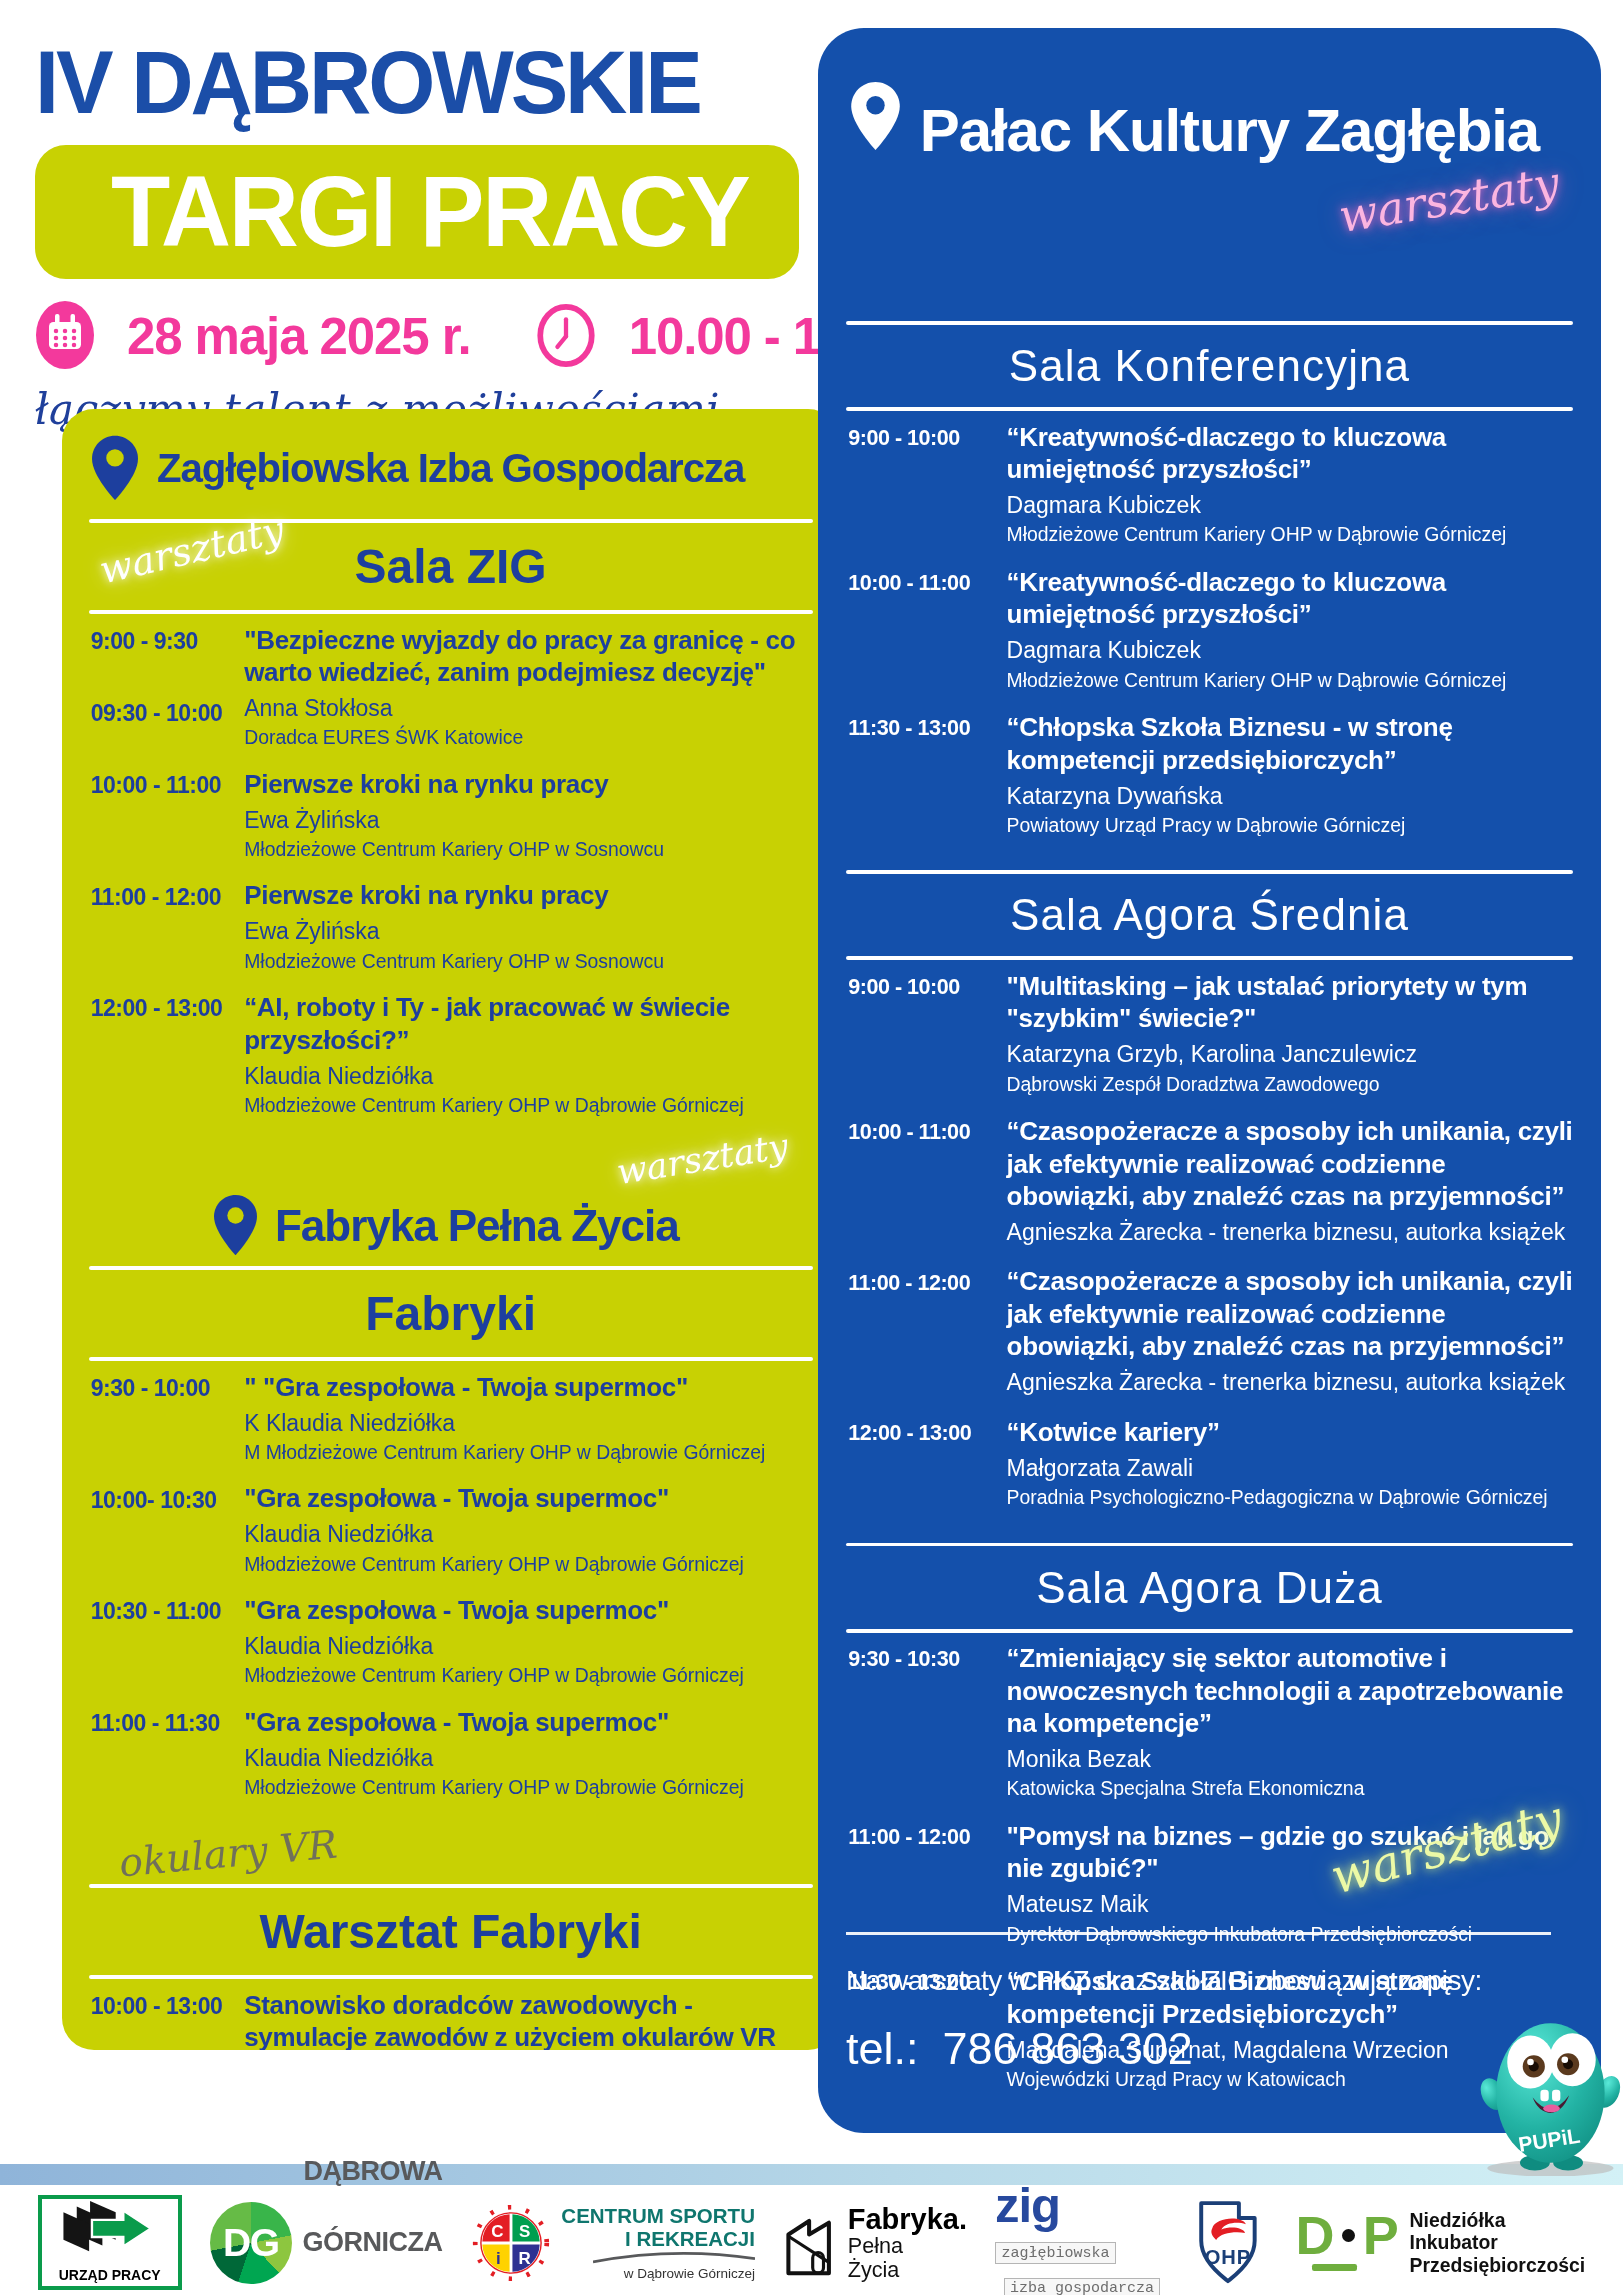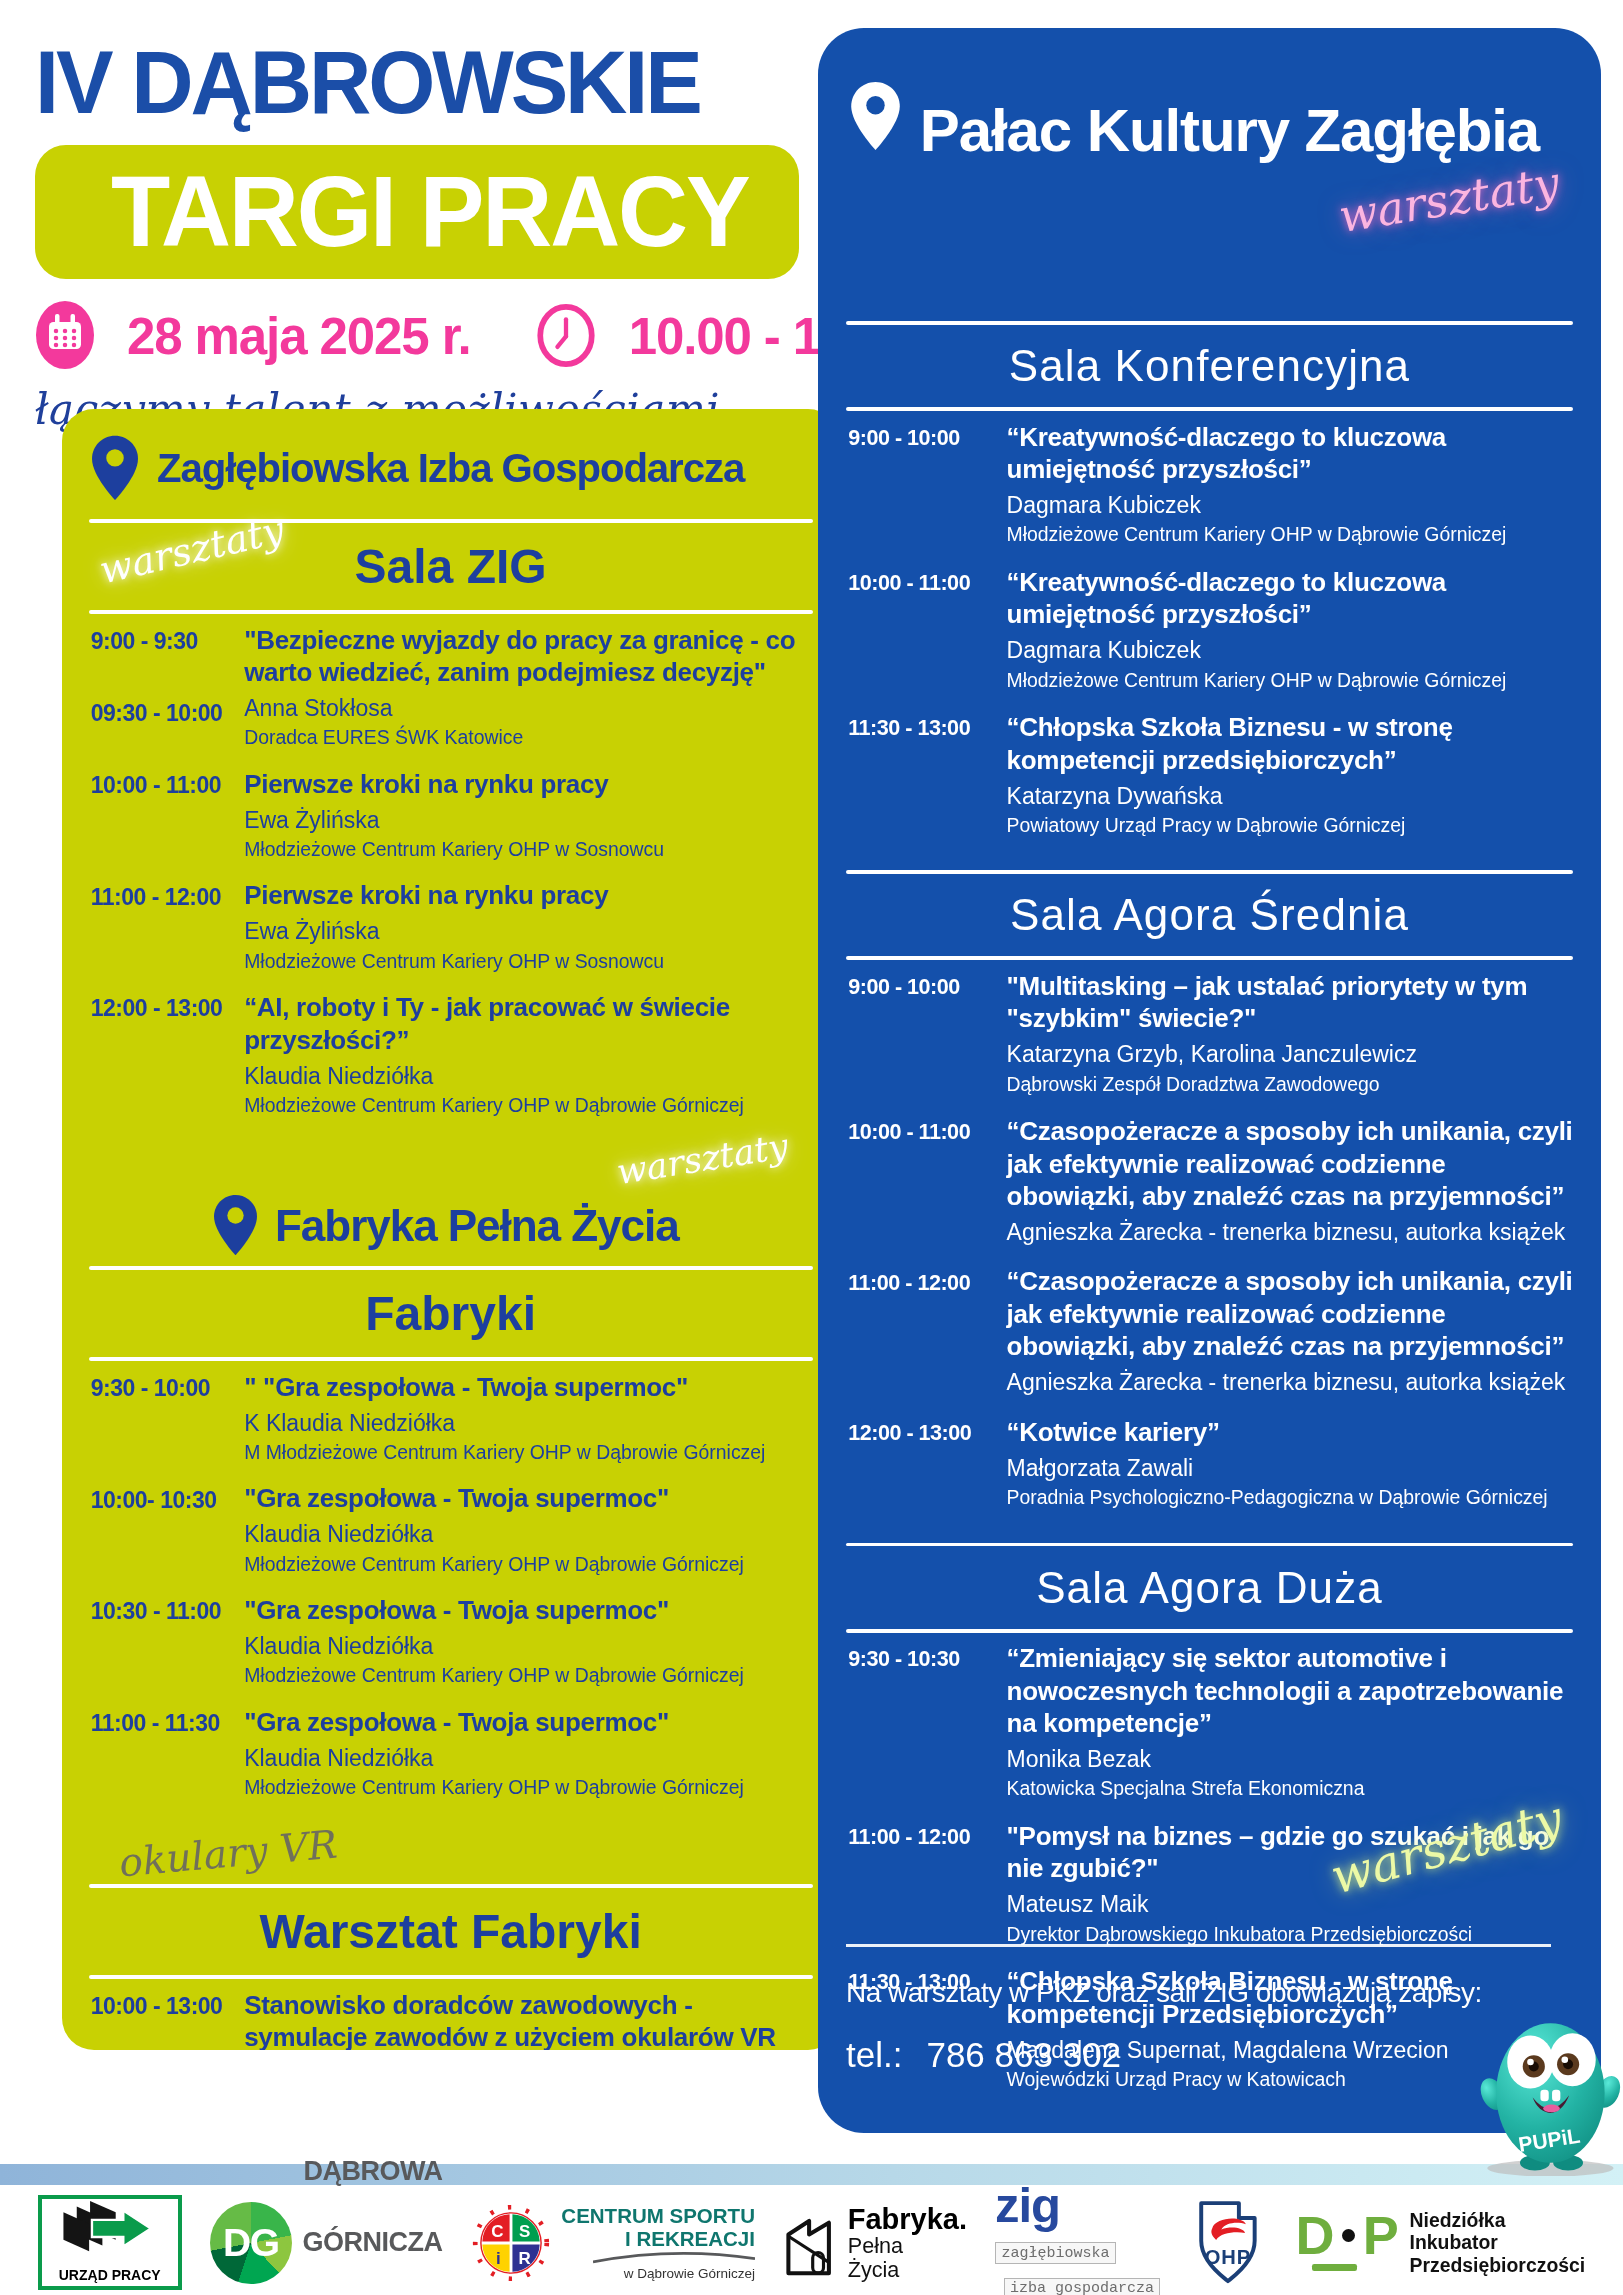--- a/index.html
+++ b/index.html
@@ -59,21 +59,21 @@
   .blue-box .spk{font-size:23px;}
   .blue-box .org{font-size:19.4px;}
   .blue-box .item{margin-bottom:19.4px;}
   .pink-script{position:absolute;right:41px;top:145px;font-size:45px;color:#fbb5e0;transform:rotate(-9deg);
     text-shadow:0 0 8.6px rgba(255,110,199,.9),0 0 23px rgba(255,110,199,.55);}
   .yellow-script{position:absolute;right:36px;bottom:258px;font-size:48px;color:#ecf9a6;transform:rotate(-15deg);
     text-shadow:0 0 9.7px rgba(220,245,130,.95),0 0 25px rgba(220,245,130,.55);}
   .signup-block{position:absolute;left:28px;right:28px;bottom:58px;}
   .rule{height:2.7px;background:rgba(255,255,255,.92);width:97%;margin-bottom:30px;}
   .signup{font-size:28px;font-weight:400;letter-spacing:-0.5px;white-space:nowrap;}
-  .phone-row{margin-top:26px;font-size:35px;display:flex;gap:24px;align-items:baseline;}
+  .phone-row{margin-top:26px;font-size:45px;display:flex;gap:24px;align-items:baseline;}
 
   
   .mascot{position:absolute;left:1479px;top:2010px;z-index:5;}
   .bottom-bar{position:absolute;left:0;top:2164px;width:1623px;height:20.5px;
     background:linear-gradient(90deg,#8fb4d9 0%,#b7d8e8 55%,#d3f1f6 100%);}
   .logos{position:absolute;left:0;top:2189px;width:1623px;height:107px;display:flex;align-items:center;justify-content:space-evenly;padding:0 9.7px;box-sizing:border-box;}
   .logo{display:flex;align-items:center;gap:10.8px;}
 
   .logo-up{width:136px;height:87px;border:4.9px solid #0a9b4b;background:#fff;display:flex;flex-direction:column;align-items:center;justify-content:flex-end;}
   .up-label{font-size:14px;font-weight:700;color:#000;margin-bottom:3.2px;white-space:nowrap;}

